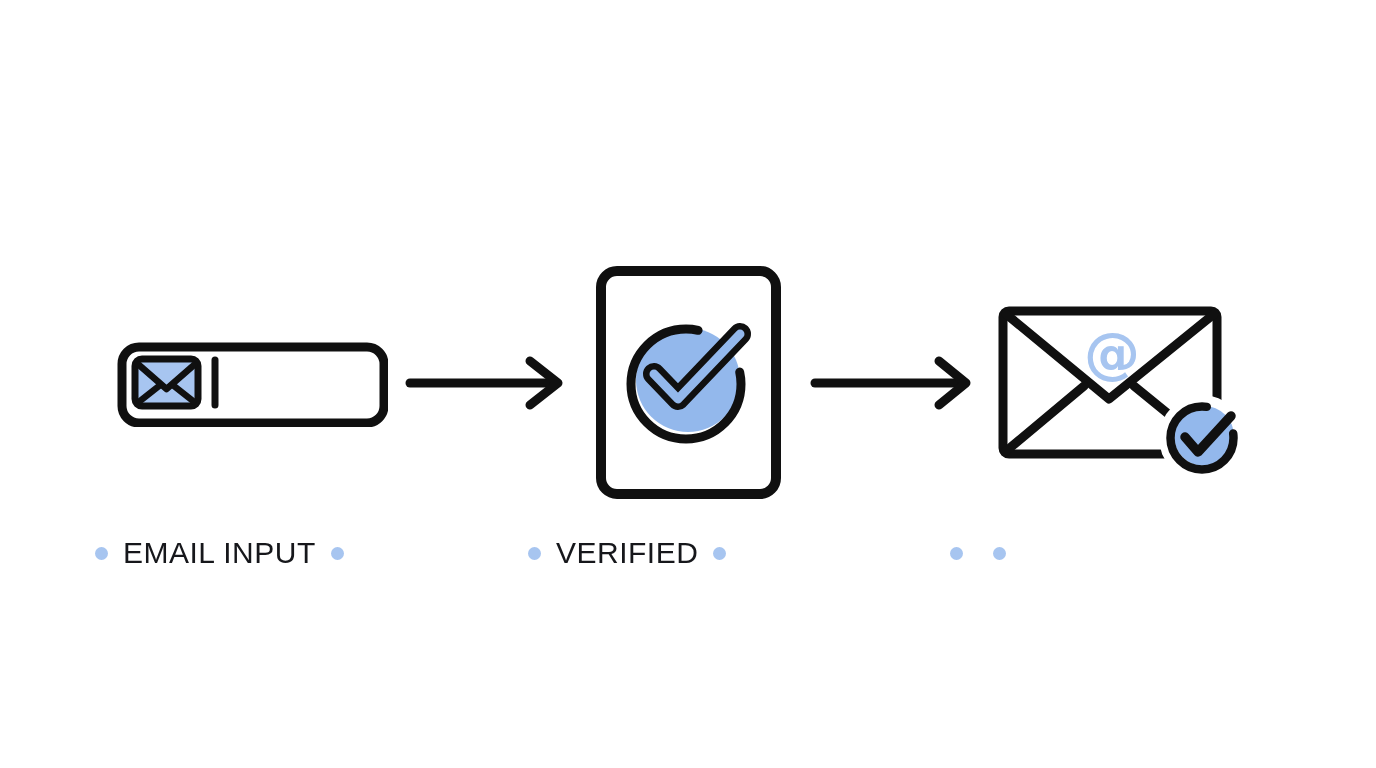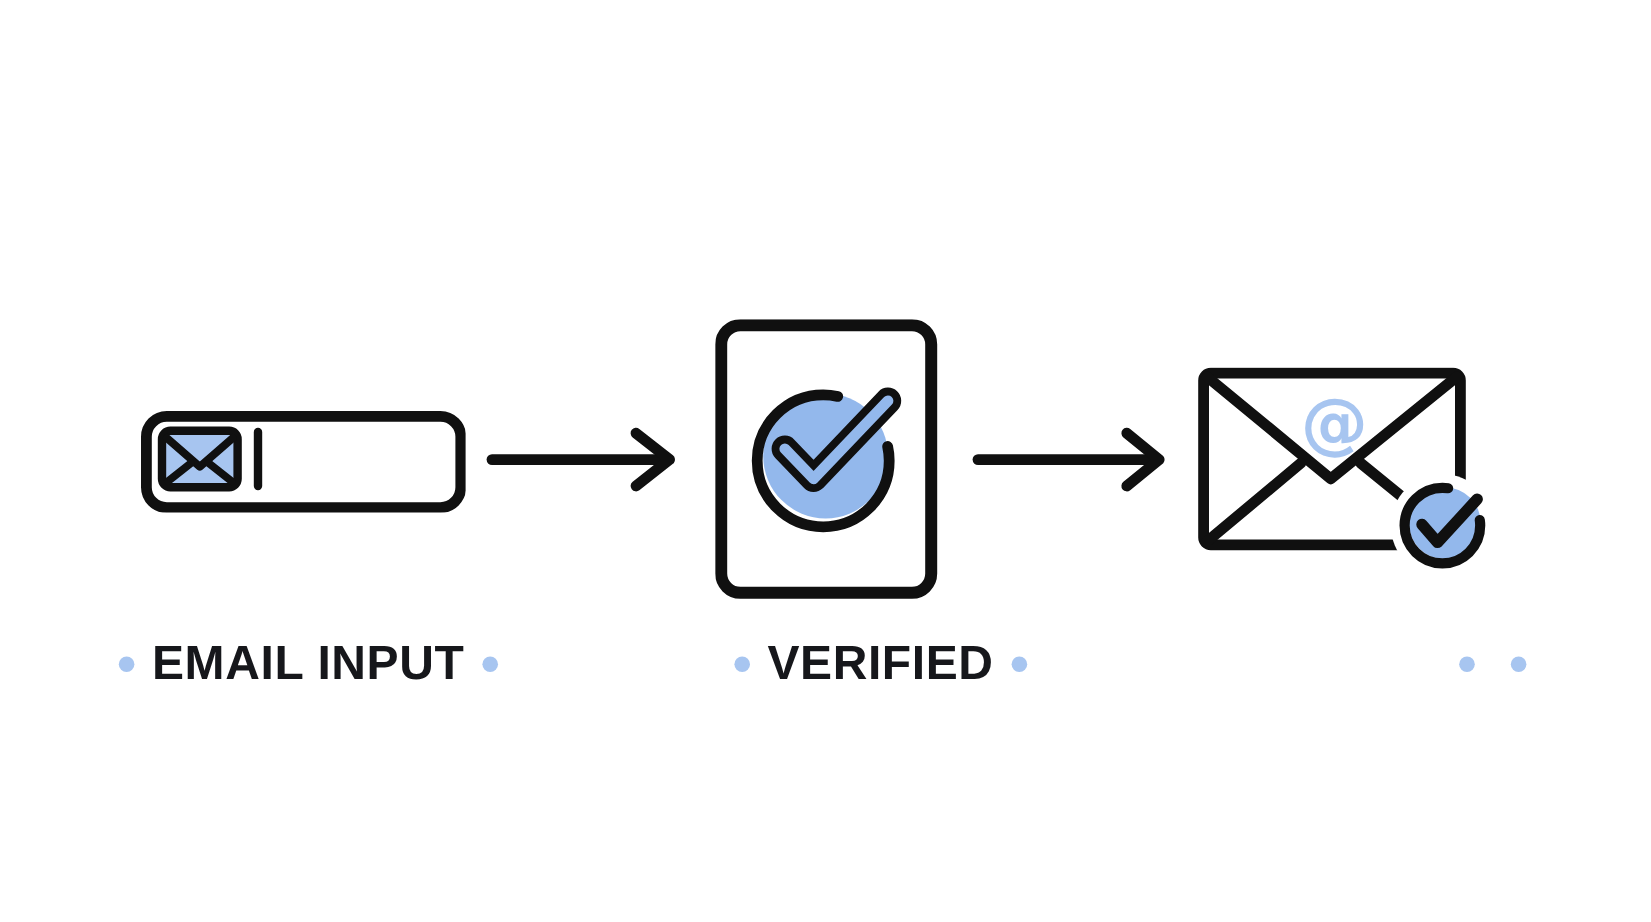--- a/index.html
+++ b/index.html
@@ -19,23 +19,23 @@
 
   
   .stroke-line  { stroke: var(--line, #101010); fill: none; }
   .fill-white   { fill: #ffffff; }
   .fill-accent  { fill: var(--accent, #93b8ec); }
   .fill-accent-light { fill: var(--accent-light, #a7c5f0); }
   .stroke-accent { stroke: var(--accent, #93b8ec); fill: none; }
 
   .step-label {
     position: absolute;
-    text-align: right;
-    font-weight: 700;
-    font-size: 40px;
+    text-align: left;
+    font-weight: 400;
+    font-size: 30px;
     line-height: 48px;
     letter-spacing: 0.5px;
     color: var(--text, #16171b);
   }
   .dot {
     display: inline-block;
     width: 13px;
     height: 13px;
     border-radius: 50%;
     background: var(--accent-light, #a7c5f0);
@@ -102,21 +102,21 @@
       <circle cx="206" cy="130" r="30" class="fill-accent"></circle>
       <circle cx="204" cy="132" r="31.5" class="stroke-line" stroke-width="8.5" stroke-linecap="round" stroke-dasharray="153 40"></circle>
       <path d="M187,131 L200,146 L233,110" class="stroke-line" stroke-width="9.5" stroke-linecap="round" stroke-linejoin="round"></path>
     </g>
   </svg>
 
   <div class="step-label" style="left:95px; top:529px; width:320px;">
     <span class="dot lead"></span><span>EMAIL INPUT</span><span class="dot tail"></span>
   </div>
 
-  <div class="step-label" style="left:560px; top:529px; width:296px;">
+  <div class="step-label" style="left:528px; top:529px; width:296px;">
     <span class="dot lead"></span><span>VERIFIED</span><span class="dot tail"></span>
   </div>
 
   <div class="step-label" style="left:950px; top:529px; width:322px;">
     <span class="dot lead"></span><span class="dot tail"></span>
   </div>
 
 </div>
 
 </body></html>

